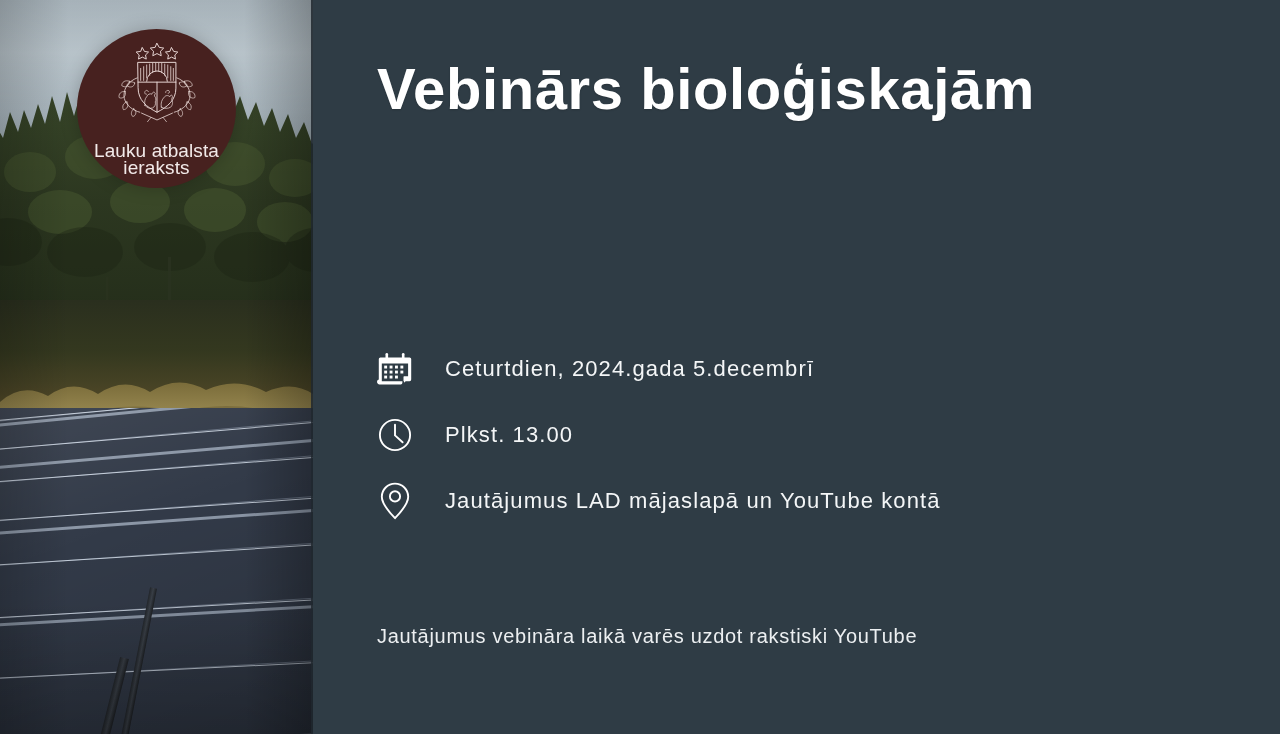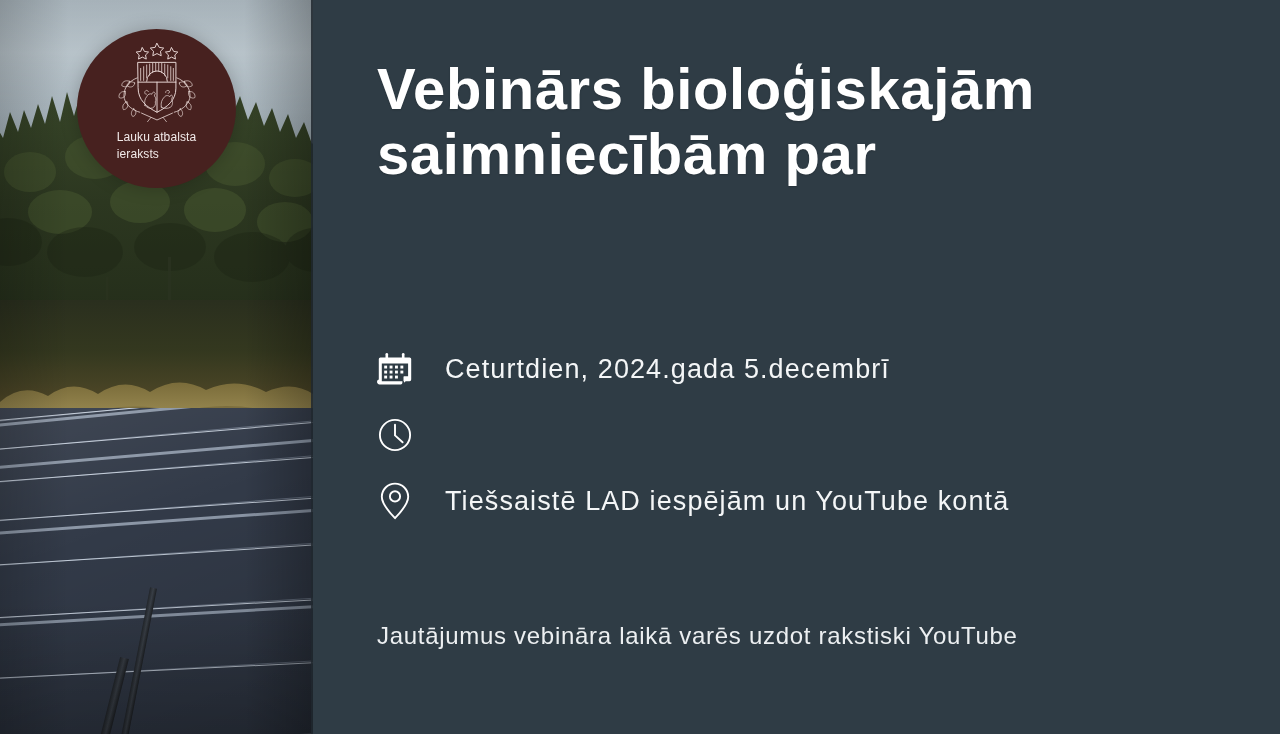--- a/index.html
+++ b/index.html
@@ -81,24 +81,25 @@
     width:159px; height:159px;
     border-radius:50%;
     background:#47211f;
     box-shadow:0 0 18px rgba(0,0,0,0.22);
     display:flex; flex-direction:column;
     align-items:center; justify-content:flex-start;
     padding-top:11px;
   }
   .crest { width:86px; height:86px; display:block; }
   .logo-text {
-    margin-top:3px;
+    margin-top:17px;
     color:#f2eae9;
-    font-size:12px;
+    font-size:19px;
     line-height:16.5px;
+    text-align:center;
     letter-spacing:0.1px;
     font-family:"Liberation Sans","DejaVu Sans",sans-serif;
   }
 
   
   .content {
     position:absolute; left:313px; top:0;
     width:967px; height:516px;
   }
   .title {
@@ -122,30 +123,30 @@
     height:66px;
   }
   .info-icon {
     width:40px; min-width:40px; height:40px;
     display:flex; align-items:center; justify-content:center;
     margin-right:30px;
   }
   .info-icon svg { display:block; }
   .info-text {
     color:#f4f6f7;
-    font-size:27px;
+    font-size:22px;
     letter-spacing:1.1px;
     white-space:nowrap;
   }
 
   .footnote {
     position:absolute; left:64px; top:620px;
     width:880px;
     color:#eceff1;
-    font-size:24px;
+    font-size:20px;
     line-height:32px;
     letter-spacing:0.7px;
   }
   .footnote .fline { display:block; white-space:nowrap; }
 </style>
 </head>
 <body>
 
 <div id="poster">
 
@@ -289,21 +290,20 @@
     <div class="logo-text">
       <span>Lauku atbalsta</span><br>
       <span>ieraksts</span>
     </div>
   </div>
 
   <div class="content">
 
     <h1 class="title">
       <span class="tline">Vebinārs bioloģiskajām</span>
-      <span class="tline">saimniecībām par</span>
     </h1>
 
     <div class="info-list">
 
       <div class="info-row">
         <span class="info-icon">
           <svg width="36" height="36" viewBox="0 0 36 36">
             <g fill="#ffffff">
               <rect x="8.5" y="2" width="2.6" height="6.2" rx="1.3"></rect>
               <rect x="24.9" y="2" width="2.6" height="6.2" rx="1.3"></rect>
@@ -329,30 +329,31 @@
         <span class="info-text">Ceturtdien, 2024.gada 5.decembrī</span>
       </div>
 
       <div class="info-row">
         <span class="info-icon">
           <svg width="36" height="36" viewBox="0 0 36 36">
             <circle cx="18" cy="18" r="15.1" fill="none" stroke="#ffffff" stroke-width="1.9"></circle>
             <path d="M18 7.8 V18.4 L25.6 25.3" fill="none" stroke="#ffffff" stroke-width="1.9" stroke-linecap="round" stroke-linejoin="round"></path>
           </svg>
         </span>
+        <span class="info-text">Plkst. 13.00</span>
       </div>
 
       <div class="info-row">
         <span class="info-icon">
           <svg width="36" height="40" viewBox="0 0 36 40">
             <path d="M18 2.6 C10.7 2.6 4.8 8.5 4.8 15.8 C4.8 23.4 12.6 31.6 18 37.2 C23.4 31.6 31.2 23.4 31.2 15.8 C31.2 8.5 25.3 2.6 18 2.6 Z" fill="none" stroke="#ffffff" stroke-width="1.9" stroke-linejoin="round"></path>
             <circle cx="18" cy="15.4" r="5.1" fill="none" stroke="#ffffff" stroke-width="1.9"></circle>
           </svg>
         </span>
-        <span class="info-text">Tiešsaistē LAD iespējām un YouTube kontā</span>
+        <span class="info-text">Jautājumus LAD mājaslapā un YouTube kontā</span>
       </div>
 
     </div>
 
     <div class="footnote">
       <span class="fline">Jautājumus vebināra laikā varēs uzdot rakstiski YouTube</span>
     </div>
 
   </div>
 </div>

